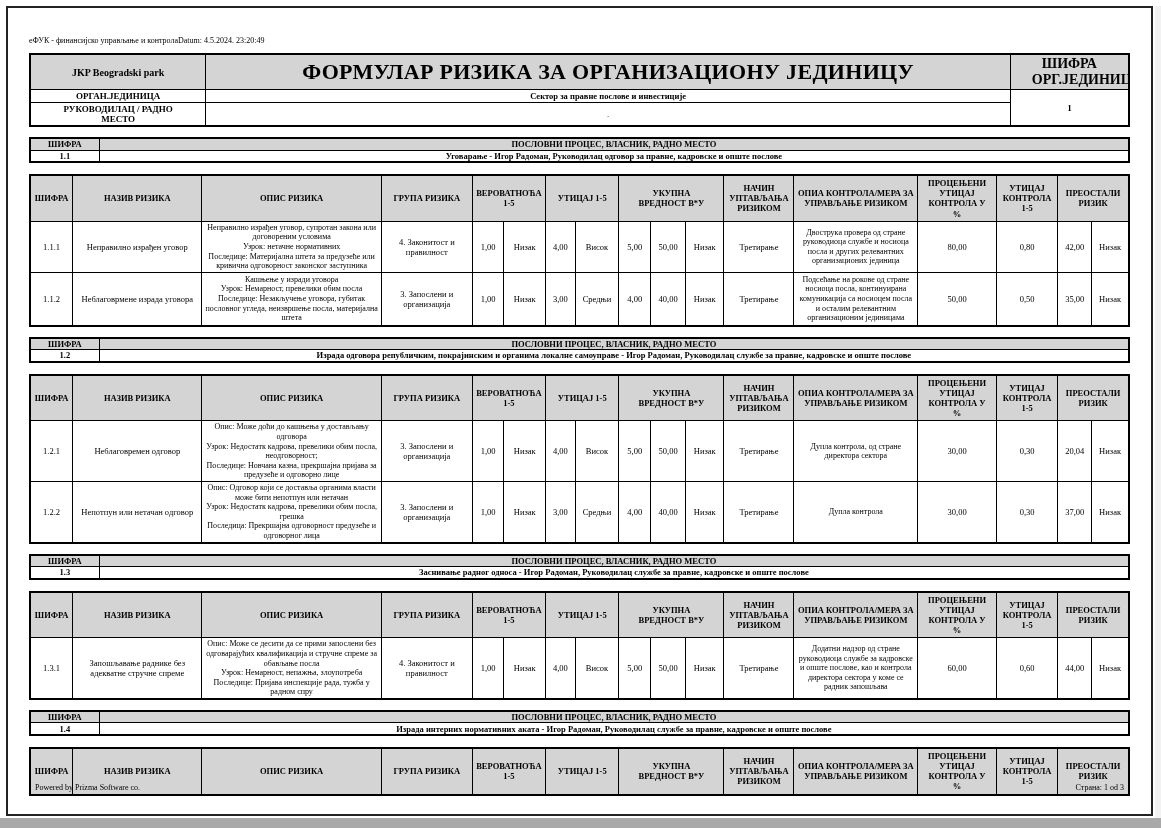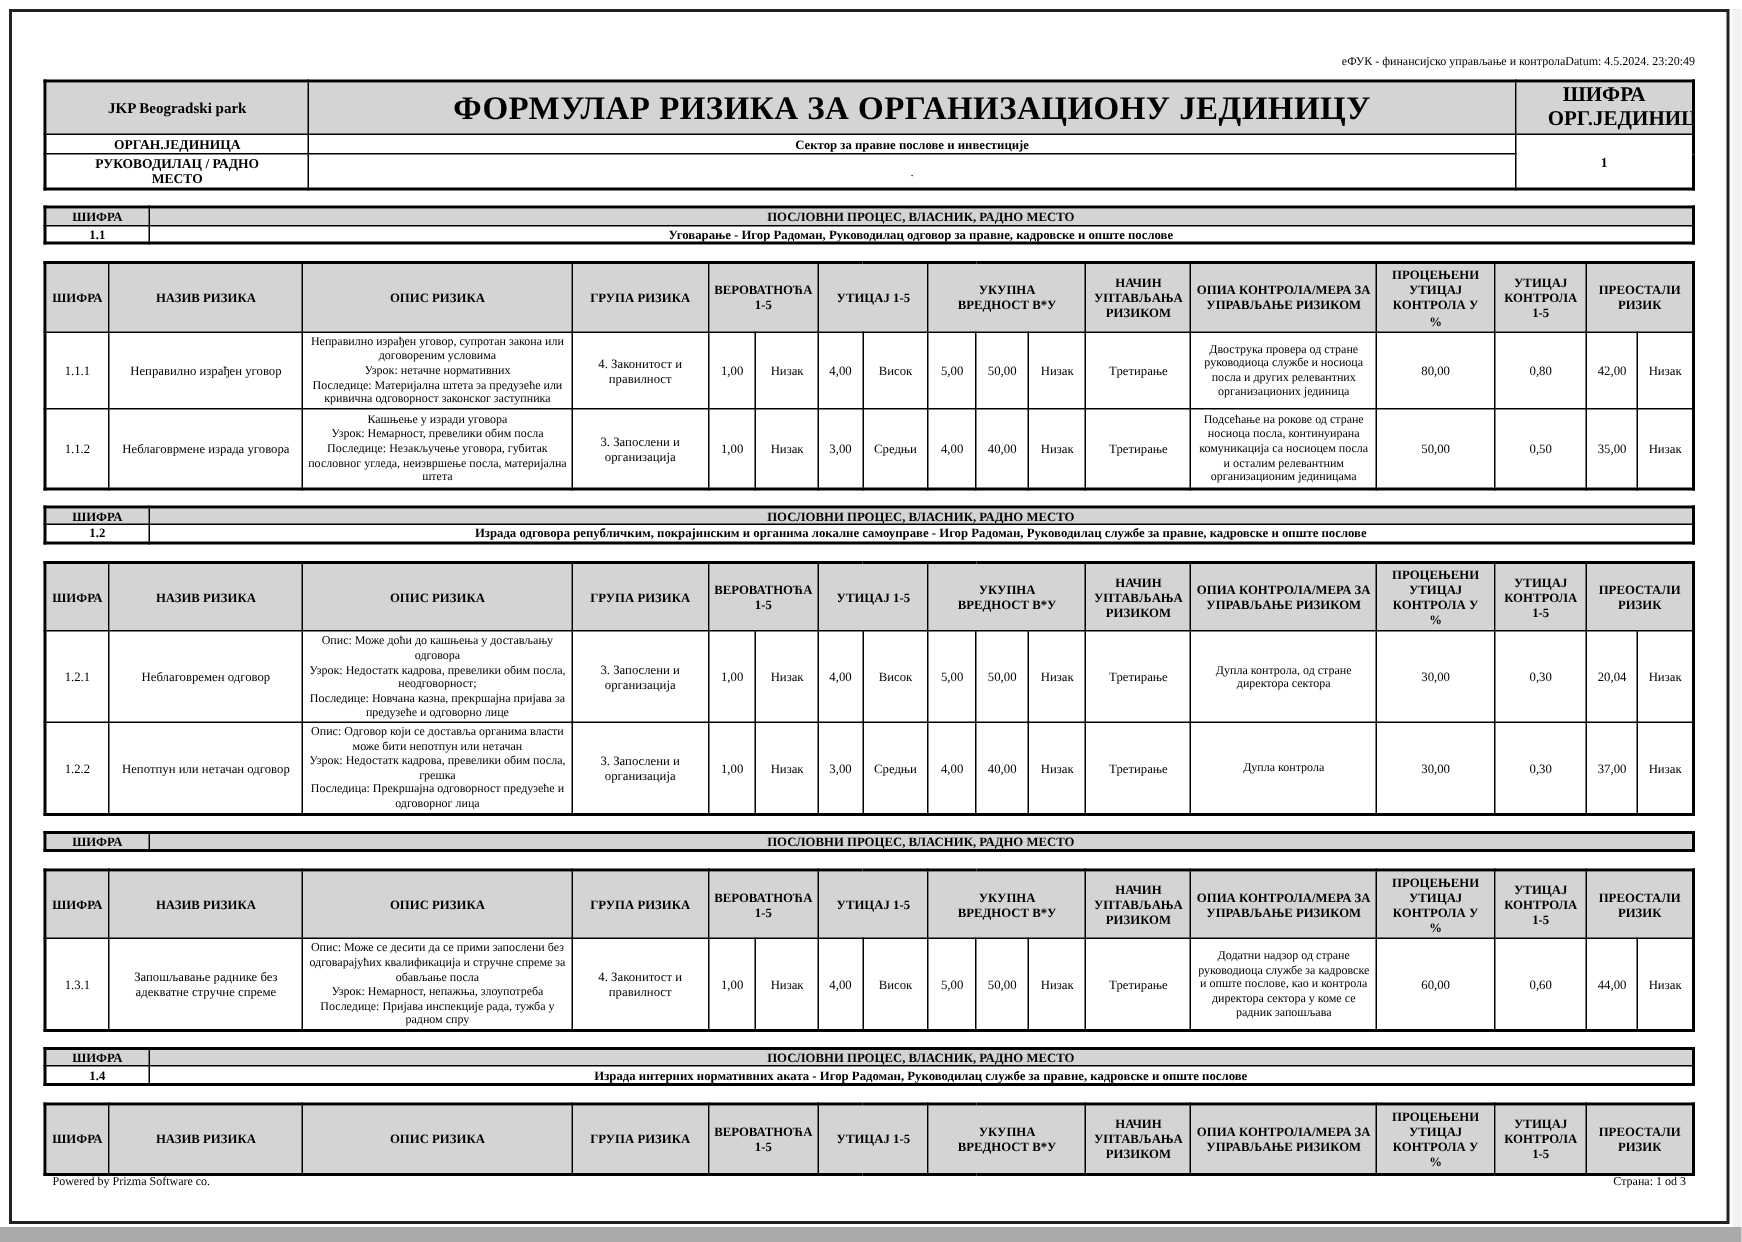--- a/index.html
+++ b/index.html
@@ -2,21 +2,21 @@
 <html><head>
 <meta charset="utf-8">
 <style>
   *{box-sizing:border-box;margin:0;padding:0;}
   html,body{width:1161px;height:828px;}
   body{background:#ffffff;font-family:"Liberation Serif",serif;color:#000;position:relative;overflow:hidden;}
   .page{position:absolute;left:6px;top:6px;width:1147px;height:810px;border:2px solid #222;background:#fff;padding:28px 21px 0 21px;}
   .bottom-strip{position:absolute;left:0;top:818px;width:1161px;height:10px;background:#a9a9a9;}
   .right-strip{position:absolute;left:1155px;top:6px;width:6px;height:812px;background:#f2f2f2;}
 
-  .meta-row{display:flex;justify-content:flex-end;font-size:8px;margin-bottom:8px;}
+  .meta-row{display:flex;justify-content:flex-start;font-size:8px;margin-bottom:8px;}
 
   table{border-collapse:collapse;width:100%;table-layout:fixed;border:2px solid #000;}
   th,td{border:1px solid #000;overflow:hidden;}
   .gray{background:#d4d4d4;}
   .pre{white-space:pre-line;}
   .bold{font-weight:bold;}
 
   
   .form-header th,.form-header td{text-align:center;vertical-align:middle;padding:1px 21px;}
   .form-header .company{font-size:10px;height:30px;}
@@ -295,20 +295,24 @@
       <table class="sec-head">
         <colgroup>
           <col style="width: 6.3%;">
           <col style="width: 93.7%;">
         </colgroup>
         <tbody>
           <tr>
             <th class="gray">ШИФРА</th>
             <th class="gray">ПОСЛОВНИ ПРОЦЕС, ВЛАСНИК, РАДНО МЕСТО</th>
           </tr>
+          <tr>
+            <td>1.3</td>
+            <td>Заснивање радног односа - Игор Радоман, Руководилац службе за правне, кадровске и опште послове</td>
+          </tr>
         </tbody>
       </table>
       <table class="risk">
         <colgroup>
           <col style="width: 3.9%;">
           <col style="width: 11.8%;">
           <col style="width: 16.4%;">
           <col style="width: 8.3%;">
           <col style="width: 2.9%;">
           <col style="width: 3.8%;">

